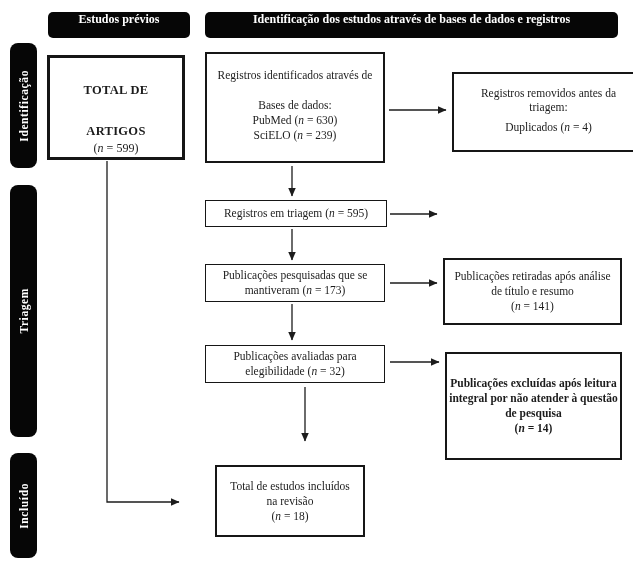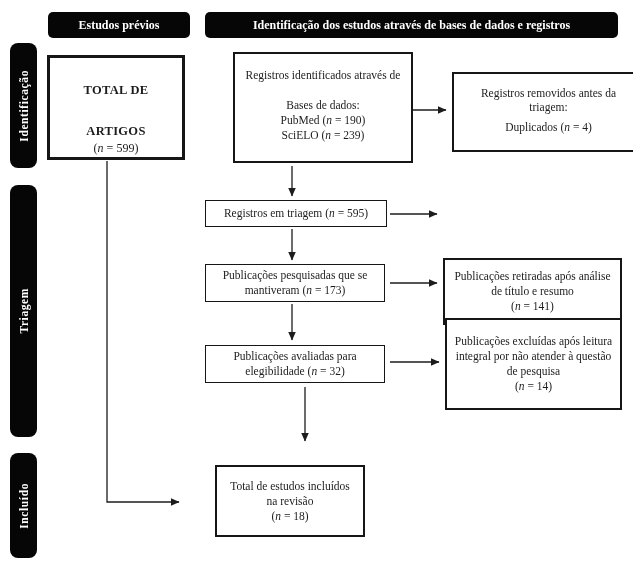--- a/index.html
+++ b/index.html
@@ -4,21 +4,21 @@
 <style>
   html,body { margin:0; padding:0; background:#ffffff; }
   #canvas {
     position:relative; width:633px; height:579px; background:#ffffff;
     font-family:"Liberation Serif", serif; color:#1c1c1c; overflow:hidden;
   }
   #arrows { position:absolute; left:0; top:0; width:633px; height:579px; pointer-events:none; }
 
   .hbar {
     position:absolute; background:#060606; color:#ffffff; border-radius:5px;
-    display:flex; align-items:center; justify-content:center;
+    display:flex; align-items:flex-start; justify-content:center;
     font-weight:bold; font-size:12px; text-align:center;
   }
   .vbar {
     position:absolute; background:#060606; color:#ffffff; border-radius:8px;
     display:flex; align-items:center; justify-content:center;
   }
   .vbar .vtext {
     writing-mode:vertical-rl; transform:rotate(180deg);
     font-weight:bold; font-size:11.5px; letter-spacing:0.6px; white-space:nowrap;
   }
@@ -32,28 +32,28 @@
   .box.thin  { border-width:1.5px; }
   .box.toppad { justify-content:flex-start; }
 
   .bold { font-weight:bold; }
   .it { font-style:italic; }
   .gap-sm { margin-top:6px; }
   .gap-md { margin-top:15px; }
 
   #b-total { left:47px; top:55px; width:138px; height:105px; font-size:12px; line-height:17px; }
   #b-total .bold { font-size:12.5px; letter-spacing:0.3px;margin-top:24px; }
-  #b-identified { left:205px; top:52px; width:180px; height:111px; padding-top:14px;margin-left:28px; }
+  #b-identified { left:205px; top:52px; width:180px; height:111px; padding-top:14px; }
   #b-removed   { left:452px; top:72px;  width:193px; height:80px; padding-top:12px; line-height:14px; }
   #b-screened  { left:205px; top:200px; width:182px; height:27px; }
   #b-excl-criteria { left:443px; top:186px; width:164px; height:64px; }
   #b-retained  { left:205px; top:264px; width:180px; height:38px; }
   #b-retired   { left:443px; top:258px; width:179px; height:67px; }
   #b-assessed  { left:205px; top:345px; width:180px; height:38px; }
-  #b-excl-fulltext { left:445px; top:318px; width:177px; height:92px; }
+  #b-excl-fulltext { left:445px; top:352px; width:177px; height:108px;font-weight:bold; }
   #b-included  { left:215px; top:465px; width:150px; height:72px; }
 
   #bar-prev  { left:48px;  top:12px; width:142px; height:26px; }
   #bar-ident { left:205px; top:12px; width:413px; height:26px; }
 
   #ph-ident  { left:10px; top:43px;  width:27px; height:125px; }
   #ph-screen { left:10px; top:185px; width:27px; height:252px; }
   #ph-incl   { left:10px; top:453px; width:27px; height:105px; }
 </style>
 </head>
@@ -97,21 +97,21 @@
 
   <div class="box thick" id="b-total">
     <div class="bold">TOTAL DE</div>
     <div class="bold">ARTIGOS</div>
     <div><span>(</span><span class="it">n</span><span> = 599)</span></div>
   </div>
 
   <div class="box toppad" id="b-identified">
     <div>Registros identificados através de</div>
     <div class="gap-md">Bases de dados:</div>
-    <div><span>PubMed (</span><span class="it">n</span><span> = 190)</span></div>
+    <div><span>PubMed (</span><span class="it">n</span><span> = 630)</span></div>
     <div><span>SciELO (</span><span class="it">n</span><span> = 239)</span></div>
   </div>
 
   <div class="box toppad" id="b-removed">
     <div>Registros removidos antes da</div>
     <div>triagem:</div>
     <div class="gap-sm"><span>Duplicados (</span><span class="it">n</span><span> = 4)</span></div>
   </div>
 
   <div class="box thin" id="b-screened">

